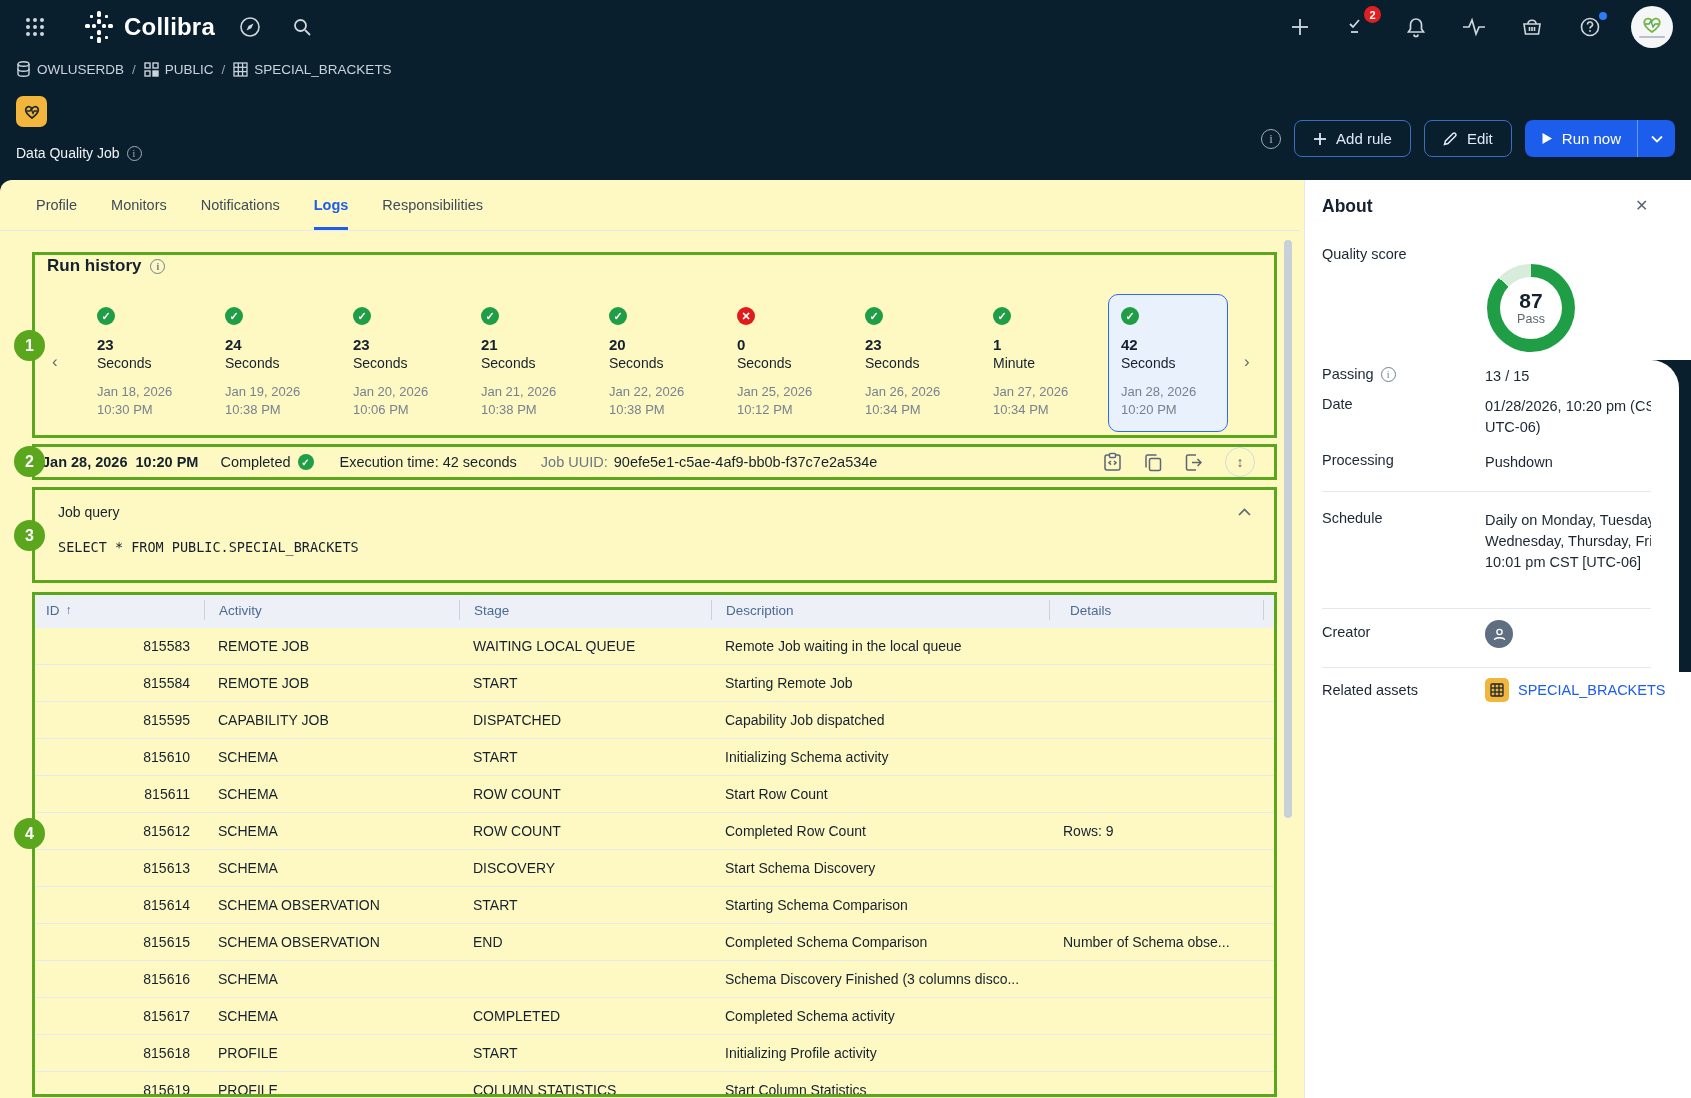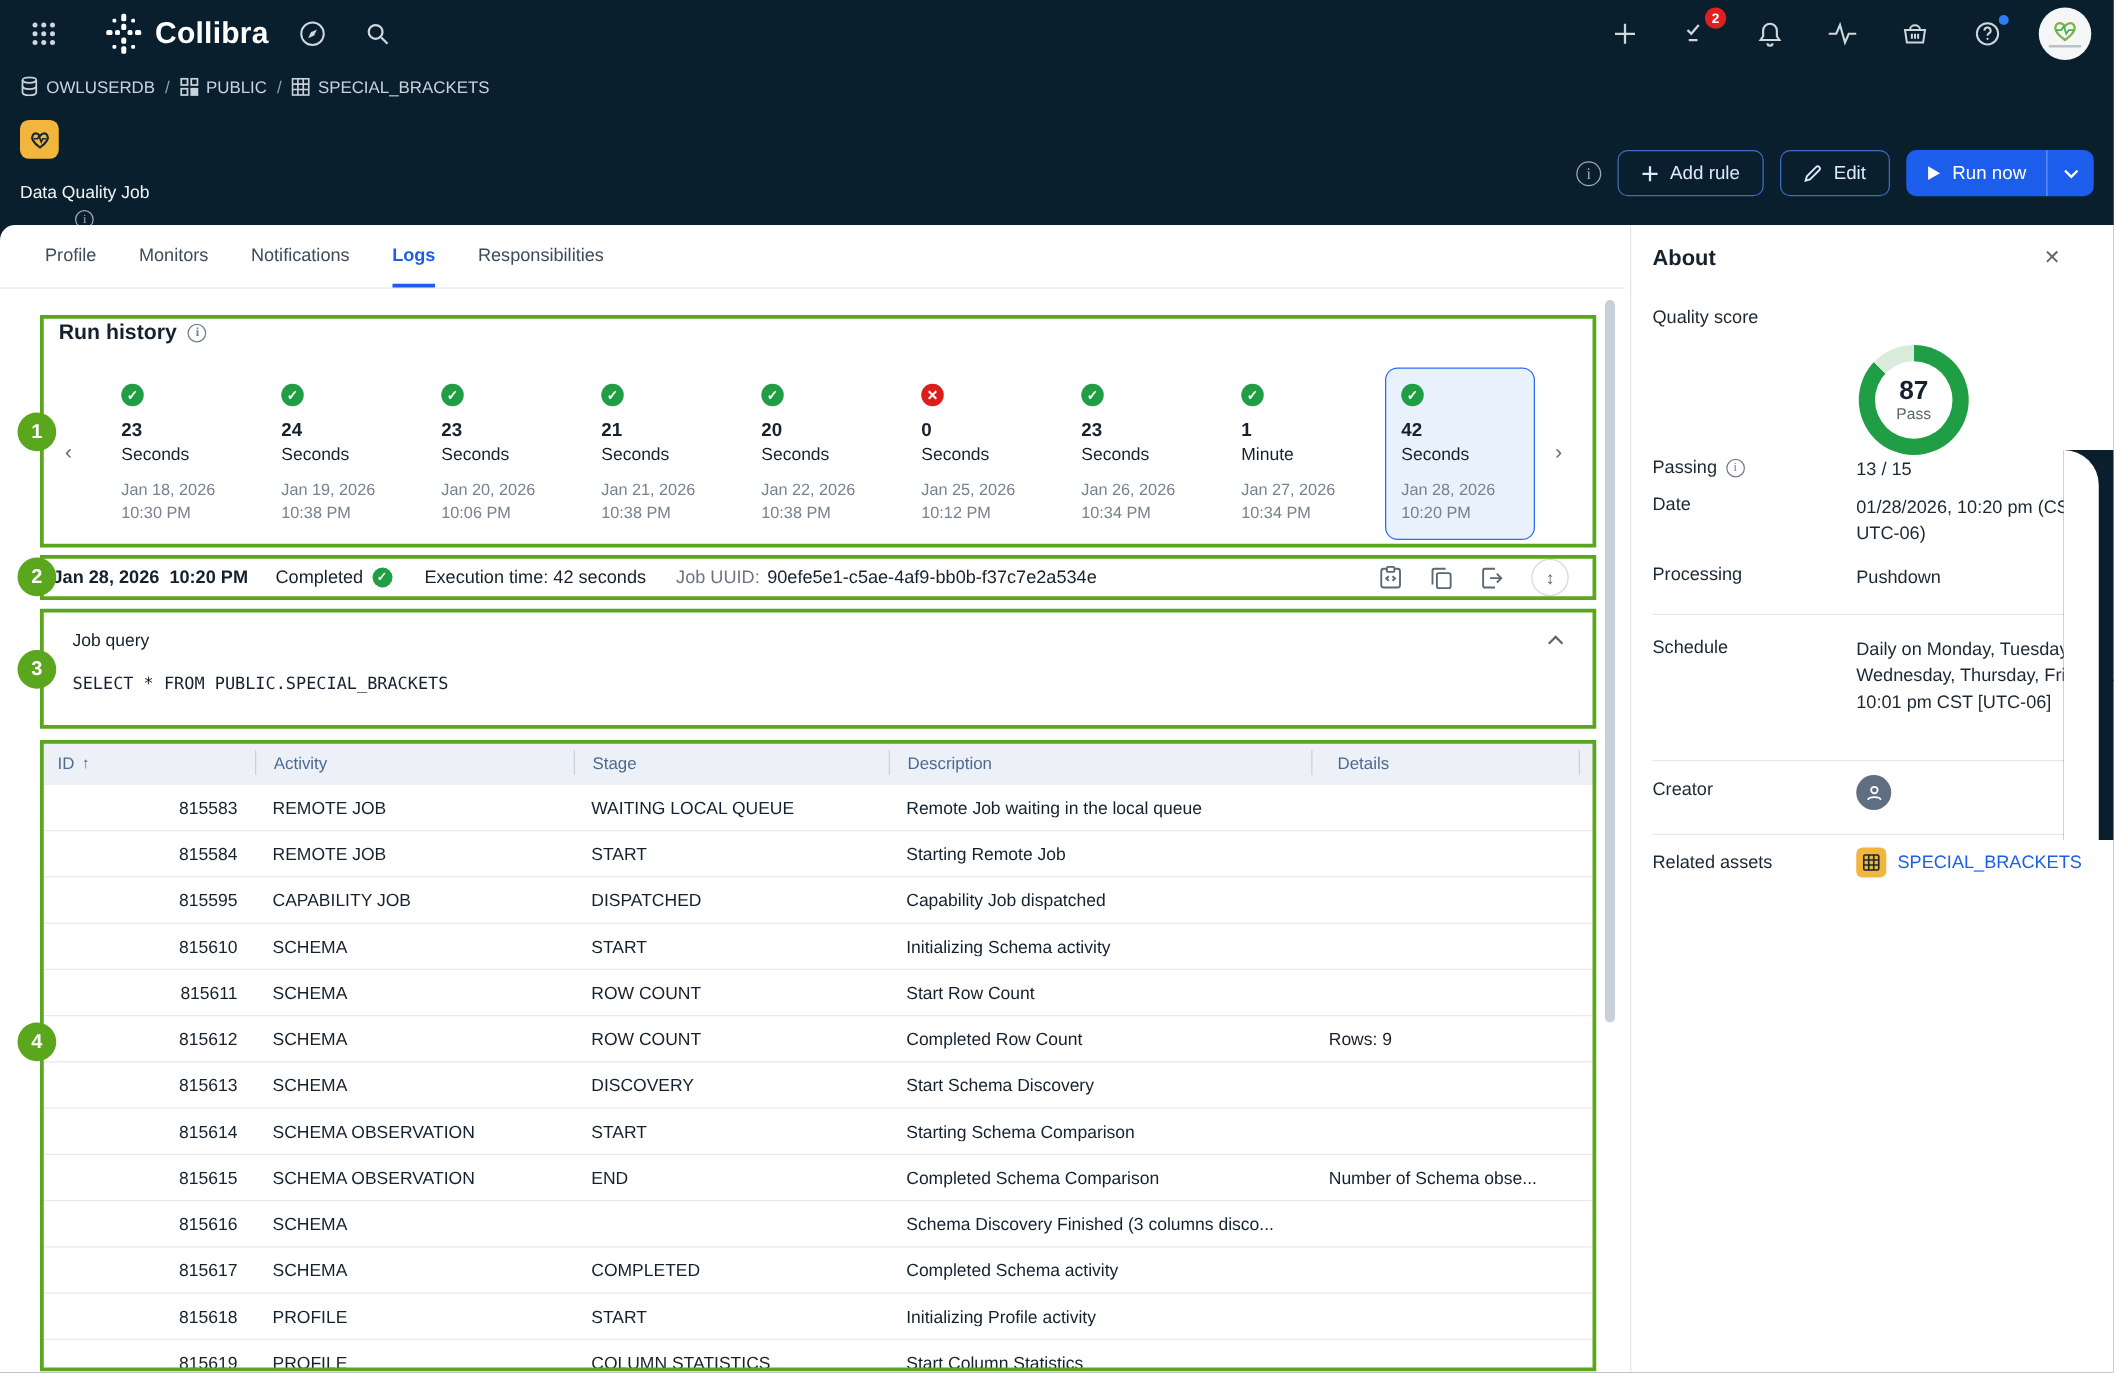--- a/index.html
+++ b/index.html
@@ -21,32 +21,32 @@
   .avatar { width:42px; height:42px; border-radius:50%; background:#f4f6f7; display:flex; flex-direction:column; align-items:center; justify-content:center; cursor:pointer; overflow:hidden; }
   .avatar .mini-line { width:26px; height:2px; background:#b9c2c9; margin-top:2px; border-radius:1px; }
 
   .breadcrumb { position:absolute; top:61px; left:16px; display:flex; align-items:center; gap:8px; font-size:13.5px; color:#c9d3db; }
   .crumb { display:flex; align-items:center; gap:6px; cursor:pointer; }
   .crumb-sep { color:#8fa0ac; }
 
   .title-row { position:absolute; top:96px; left:16px; display:flex; align-items:center; gap:13px; }
   .asset-ic { width:31px; height:31px; border-radius:7px; background:#f2b63c; display:flex; align-items:center; justify-content:center; }
   .page-title { font-size:25px; font-weight:700; color:#ffffff; letter-spacing:.2px; }
-  .subtitle-row { position:absolute; top:145px; left:16px; display:flex; align-items:center; gap:7px; font-size:14px; color:#f0f4f7;flex-direction:column; }
+  .subtitle-row { position:absolute; top:145px; left:16px; display:flex; align-items:center; gap:7px; font-size:14px; color:#f0f4f7; }
   .info-circ { width:15px; height:15px; border-radius:50%; border:1.2px solid #9fadb8; color:#9fadb8; font-size:10px; display:flex; align-items:center; justify-content:center; font-family:"Liberation Serif", serif; }
 
   .actions { position:absolute; top:120px; right:16px; display:flex; align-items:center; gap:13px; }
   .btn { height:37px; border-radius:8px; display:flex; align-items:center; gap:9px; font-size:15px; cursor:pointer; padding:0 18px; }
   .btn-outline { border:1px solid #3d6cc0; color:#dfe9fd; background:transparent; }
   .btn-split { display:flex; align-items:stretch; border-radius:8px; overflow:hidden; background:#1d5deb; color:#fff; cursor:pointer; }
   .btn-split .main { display:flex; align-items:center; gap:9px; padding:0 16px; font-size:15px; height:37px; }
   .btn-split .chev { display:flex; align-items:center; justify-content:center; width:38px; border-left:1px solid rgba(255,255,255,.35); font-size:12px; }
 
   
-  .content { position:absolute; top:180px; left:0; width:1691px; height:918px; background:#ffffff; border-radius:12px 0 0 0; }
+  .content { position:absolute; top:180px; left:0; width:1691px; height:918px; background:#fef9c3; border-radius:12px 0 0 0; }
   .corner-navy { position:absolute; top:180px; right:0; width:40px; height:312px; background:#0a1f2e; z-index:6; }
   .corner-navy .inner { position:absolute; left:0; top:0; width:28px; height:312px; background:#fff; border-top-right-radius:36px; }
 
   .tabs { position:absolute; top:0; left:0; width:1300px; height:51px; display:flex; align-items:stretch; padding-left:36px; gap:34px; border-bottom:1px solid #e5e8ec; }
   .tab { display:flex; align-items:center; font-size:14.5px; color:#3e4b59; cursor:pointer; border-bottom:3px solid transparent; padding-top:2px; }
   .tab.active { color:#1d5deb; font-weight:600; border-bottom-color:#1d5deb; }
 
   
   .rh-title { position:absolute; left:47px; top:76px; display:flex; align-items:center; gap:9px; font-size:17px; font-weight:700; color:#15212e; }
   .rh-title .info-circ { border-color:#72808d; color:#72808d; }
@@ -95,21 +95,21 @@
   .sort-arrow { font-size:12px; color:#4c6a92; }
 
   .v-scroll { position:absolute; left:1284px; top:60px; width:8px; height:578px; background:#c8d1d9; border-radius:4px; cursor:pointer; }
 
   
   .about { position:absolute; left:1304px; top:0; width:387px; height:918px; background:#fff; border-left:1px solid #e4e8ed; }
   .ab-title { position:absolute; left:17px; top:16px; font-size:17.5px; font-weight:700; }
   .ab-close { position:absolute; left:330px; top:16px; font-size:16px; color:#5b6773; cursor:pointer; }
   .ab-label { position:absolute; left:17px; font-size:14.5px; color:#1b2733; }
   .ab-value { position:absolute; left:180px; width:210px; font-size:14.5px; color:#1b2733; line-height:21px; }
-  .donut { position:absolute; left:182px; top:96px; width:88px; height:88px; border-radius:50%;
+  .donut { position:absolute; left:182px; top:84px; width:88px; height:88px; border-radius:50%;
            background:conic-gradient(from 313deg, #d7ecdb 0deg 47deg, #1f9e45 47deg 360deg);
            display:flex; align-items:center; justify-content:center;text-align:center; }
   .donut-hole { width:62px; height:62px; border-radius:50%; background:#fff; display:flex; flex-direction:column; align-items:center; justify-content:center; }
   .score { font-size:21px; font-weight:700; color:#15212e; line-height:22px; }
   .score-cap { font-size:12.5px; color:#5b6770; }
   .ab-div { position:absolute; left:17px; width:356px; border-top:1px solid #e4e8ed; }
   .creator-av { position:absolute; left:180px; top:440px; width:28px; height:28px; border-radius:50%; background:#5f6e80; display:flex; align-items:center; justify-content:center; cursor:pointer; }
   .rel-row { position:absolute; left:180px; top:498px; display:flex; align-items:center; gap:9px; }
   .rel-ic { width:24px; height:24px; border-radius:5px; background:#f2b63c; display:flex; align-items:center; justify-content:center; }
   .rel-link { font-size:14.5px; color:#1d5deb; cursor:pointer; }

